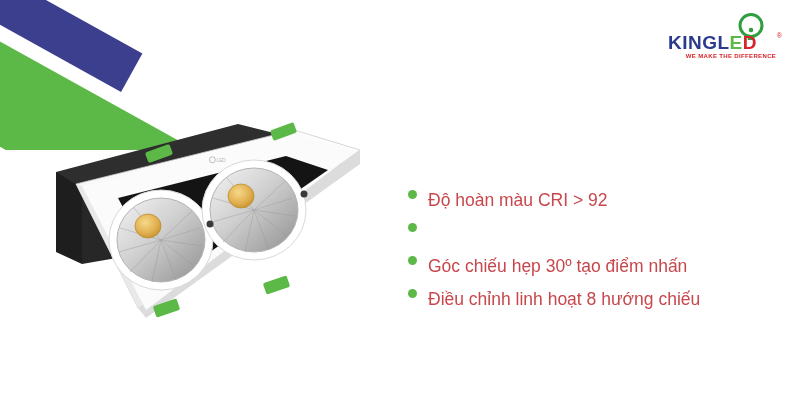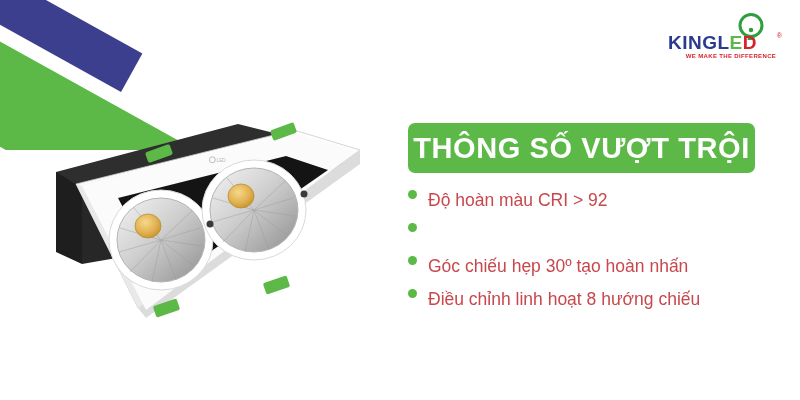--- a/index.html
+++ b/index.html
@@ -299,35 +299,32 @@
       <div class="clip clip-bot-a"></div>
       <div class="clip clip-bot-b"></div>
 
       <svg class="logo-tiny" viewBox="0 0 60 26">
         <circle cx="12" cy="9" r="7" fill="none" stroke="#555" stroke-width="2"></circle>
         <text x="22" y="14" font-size="11" fill="#555" font-family="Liberation Sans, sans-serif">LED</text>
       </svg>
     </div>
   </div>
 
-  <div class="title-banner">
-    <span class="title-text">THÔNG SỐ VƯỢT TRỘI</span>
-  </div>
 
   <div class="features">
     <div class="feature-row">
       <span class="feature-dot"></span>
       <span class="feature-text">Độ hoàn màu CRI &gt; 92</span>
     </div>
     <div class="feature-row">
       <span class="feature-dot"></span>
     </div>
     <div class="feature-row">
       <span class="feature-dot"></span>
-      <span class="feature-text">Góc chiếu hẹp 30º tạo hoàn nhấn</span>
+      <span class="feature-text">Góc chiếu hẹp 30º tạo điểm nhấn</span>
     </div>
     <div class="feature-row">
       <span class="feature-dot"></span>
       <span class="feature-text">Điều chỉnh linh hoạt 8 hướng chiếu</span>
     </div>
   </div>
 
 </div>
 
 </body></html>

